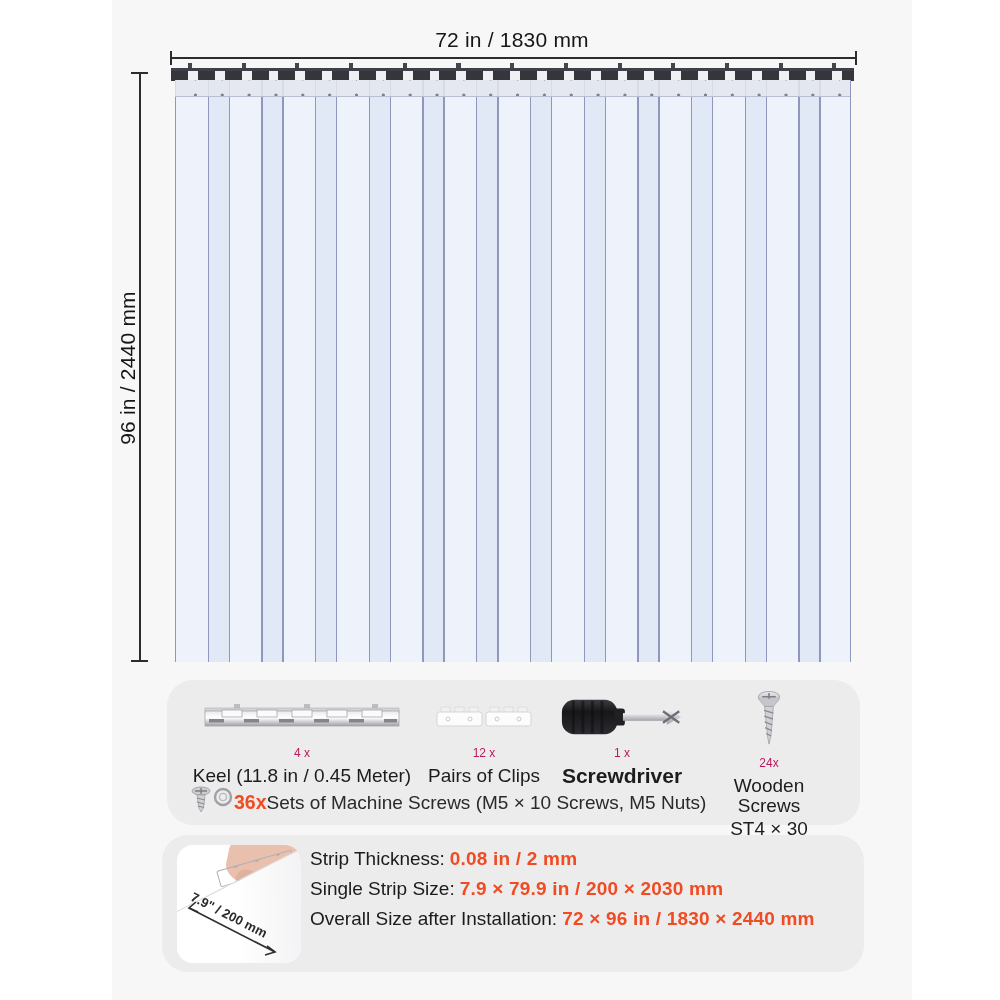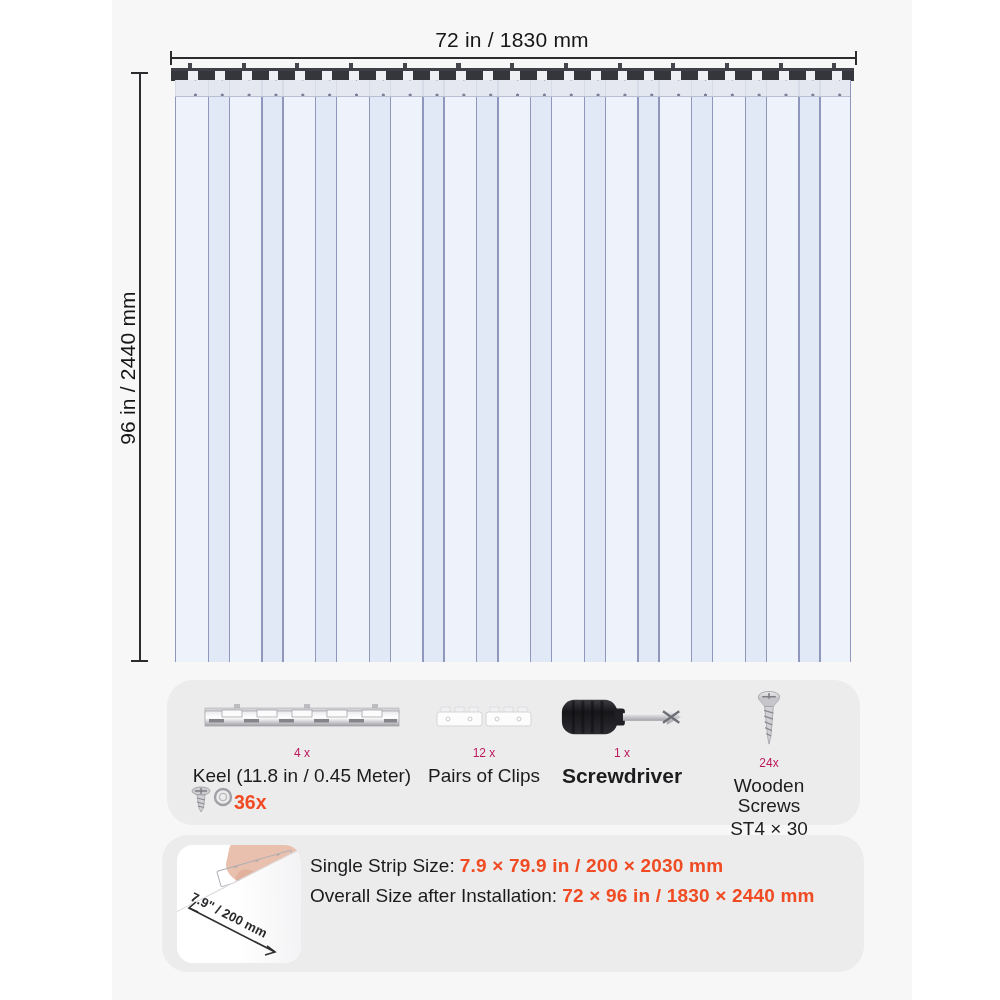--- a/index.html
+++ b/index.html
@@ -245,40 +245,44 @@
         <svg width="44" height="28" viewBox="0 0 44 28">
           <ellipse cx="11" cy="5" rx="9" ry="4" fill="#cdcdd1" stroke="#97979c" stroke-width="0.8"></ellipse>
           <path d="M5,5 h12 M11,2 v6" stroke="#7d7d83" stroke-width="1.4"></path>
           <path d="M7,9 h8 L13.5,22 L11,26 L9,22 Z" fill="#d2d2d6" stroke="#97979c" stroke-width="0.7"></path>
           <path d="M7,12 l8,2 M7,16 l7.5,2 M8,20 l6,1.5" stroke="#8b8b91" stroke-width="1.1"></path>
           <circle cx="33" cy="11" r="8" fill="none" stroke="#a0a0a6" stroke-width="2.4"></circle>
           <circle cx="33" cy="11" r="3.6" fill="none" stroke="#b8b8bd" stroke-width="1.4"></circle>
         </svg>
       </span>
       <span class="m-qty">36x</span>
+      <span class="m-label">Sets of Machine Screws (M5 × 10 Screws, M5 Nuts)</span>
     </div>
   </div>
 
   <div class="specs-box">
 
     <div class="photo">
       <div class="hand"></div>
       <div class="thumb"></div>
       <div class="photo-clip"></div>
       <div class="photo-strip"></div>
       <svg class="photo-dim" width="124" height="118" viewBox="0 0 124 118">
         <line x1="12" y1="63" x2="98" y2="107" stroke="#2e2e30" stroke-width="1.6"></line>
         <path d="M19,57 L12,63 L21,67" fill="none" stroke="#2e2e30" stroke-width="1.6"></path>
         <path d="M90,101 L98,107 L88,110" fill="none" stroke="#2e2e30" stroke-width="1.6"></path>
         <text x="50" y="74" text-anchor="middle" transform="rotate(27 50 74)" font-size="13" font-weight="bold" fill="#2a2a2c">7.9" / 200 mm</text>
       </svg>
     </div>
 
     <div class="spec-rows">
       <div class="spec-row">
+        <div class="spec-cell first">
+          <span class="s-label">Strip Thickness:</span><span class="s-value">0.08 in / 2 mm</span>
+        </div>
       </div>
       <div class="spec-row">
         <div class="spec-cell">
           <span class="s-label">Single Strip Size:</span><span class="s-value">7.9 × 79.9 in / 200 × 2030 mm</span>
         </div>
       </div>
       <div class="spec-row">
         <div class="spec-cell">
           <span class="s-label">Overall Size after Installation:</span><span class="s-value">72 × 96 in / 1830 × 2440 mm</span>
         </div>

